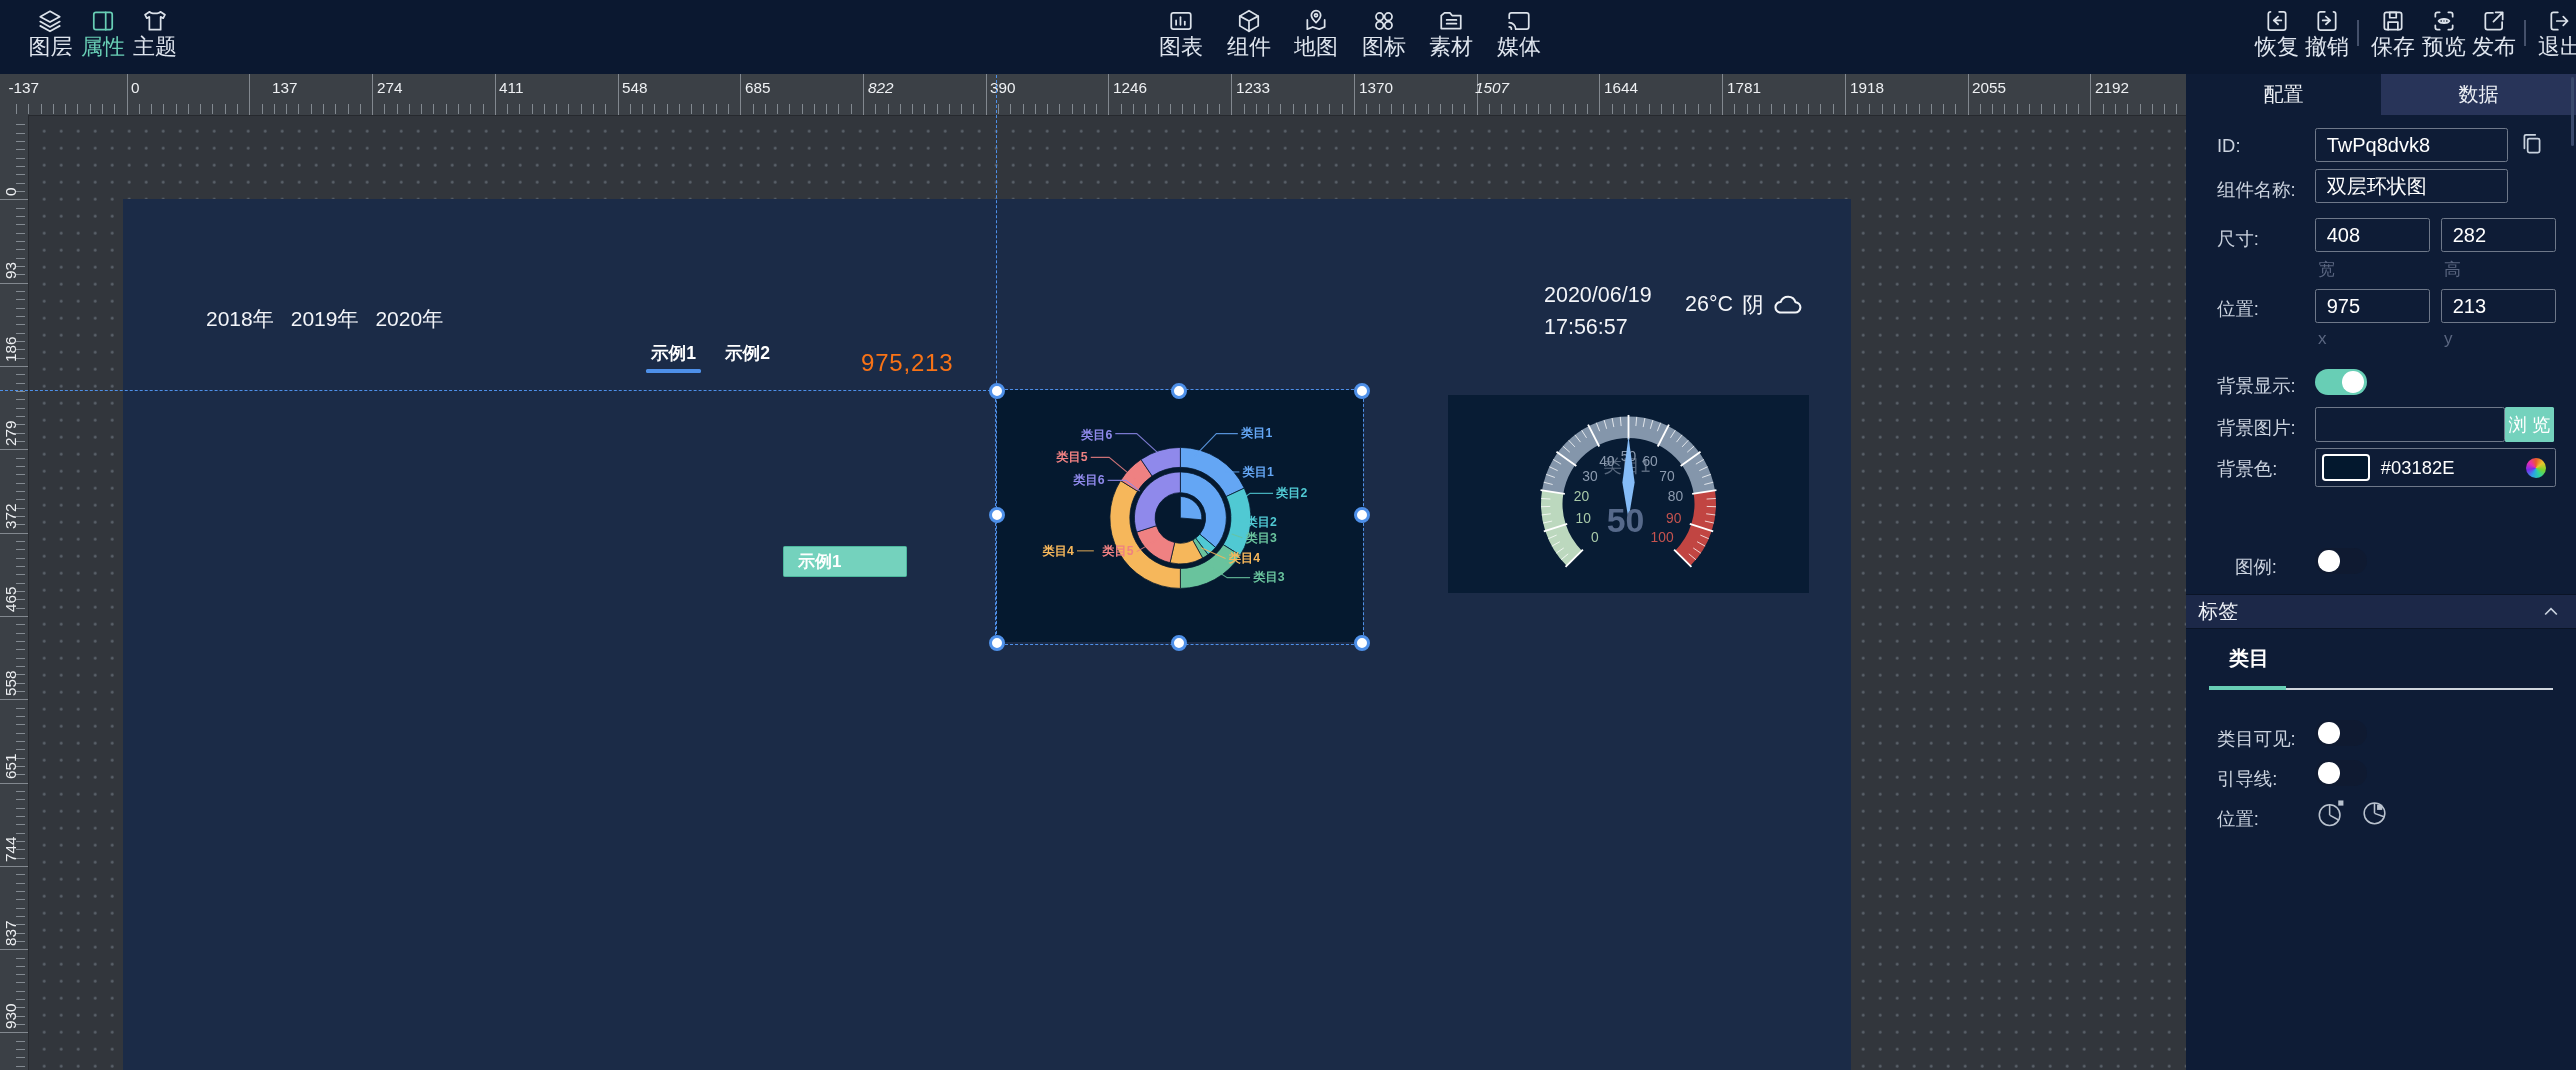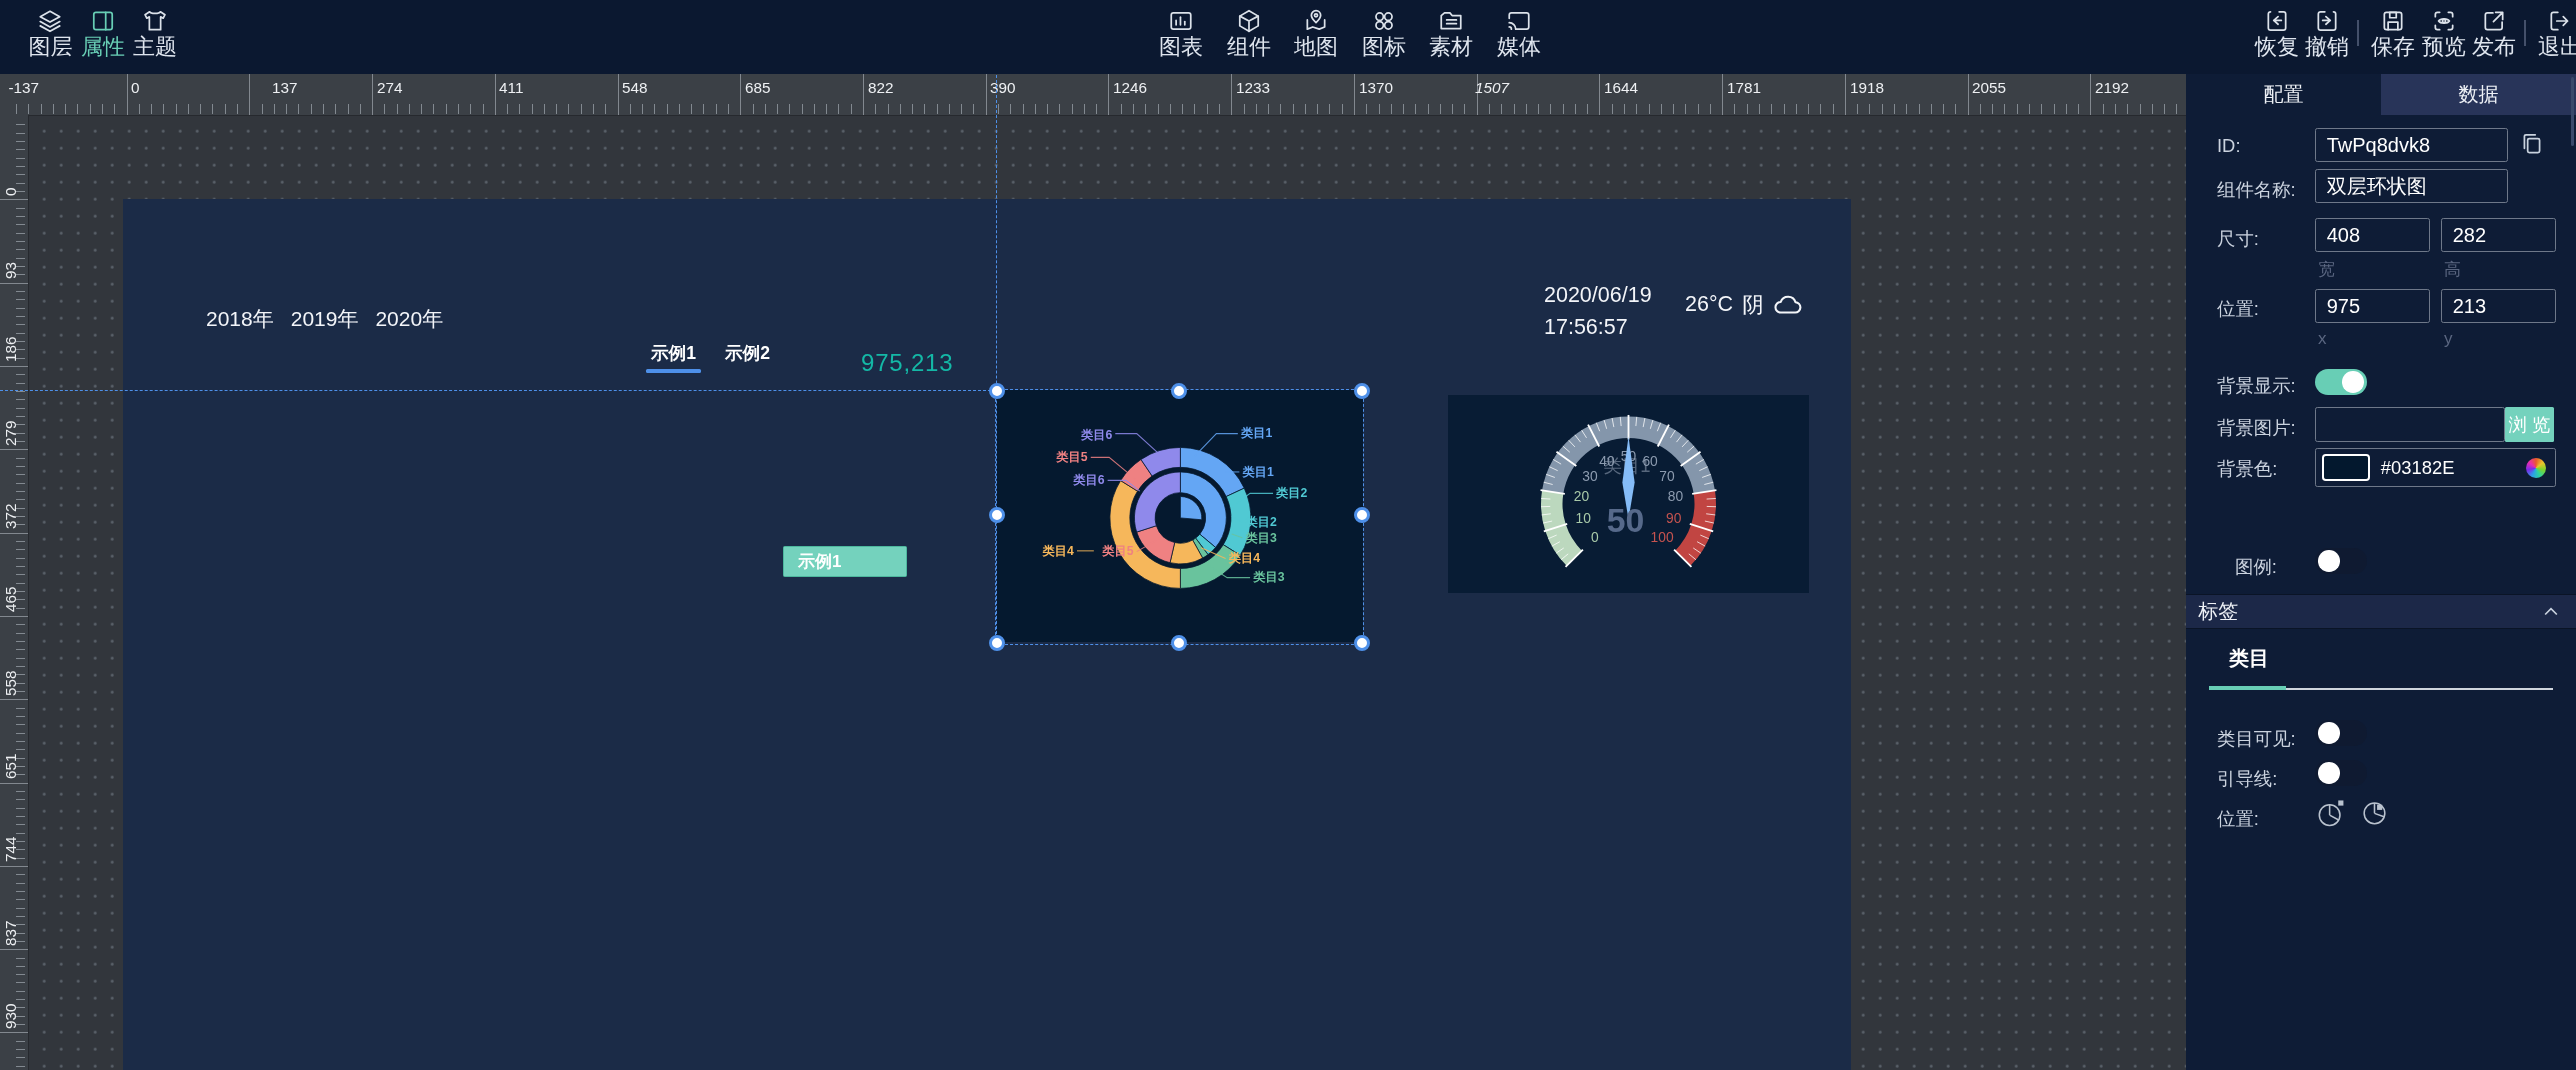--- a/index.html
+++ b/index.html
@@ -21,21 +21,21 @@
   .rl-line{position:absolute;left:0;right:0;height:0.8px;background:#82888f;}
   .rl-minor{position:absolute;left:16px;width:9.2px;height:0.8px;background:#959ba3;opacity:.8;}
   .rl-lab{position:absolute;left:1.5px;width:21.5px;font-size:15.3px;color:#eef0f3;writing-mode:vertical-rl;transform:rotate(180deg);}
   
   #workspace{left:28px;top:115px;width:2159px;height:956px;background-color:#32363c;background-image:radial-gradient(circle,#5a616a 1.3px,transparent 1.5px);background-size:17px 17px;background-position:7.7px 7.7px;z-index:5;}
   #canvas{left:123px;top:199px;width:1728px;height:871px;background:#1b2b47;z-index:8;}
   #years{left:83px;top:106px;display:flex;gap:17px;font-size:21px;color:#f3f5f9;}
   #demo-tabs{left:528px;top:142px;display:flex;gap:29px;font-size:17.6px;font-weight:bold;color:#fff;}
   .demo-tab{position:relative;padding-bottom:7.7px;}
   .demo-tab.active:after{content:"";position:absolute;left:-4.6px;right:-4.6px;bottom:0;height:3.8px;background:#4e90e9;border-radius:1.5px;}
-  #coords{left:738px;top:150px;font-size:24px;color:#14b8a6;letter-spacing:0.8px;}
+  #coords{left:738px;top:150px;font-size:24px;color:#f97316;letter-spacing:0.8px;}
   #datetime{left:1421px;top:80px;font-size:21.5px;line-height:32px;color:#f3f5f9;}
   #weather{left:1562px;top:91px;display:flex;align-items:center;gap:9.2px;font-size:21.5px;color:#f3f5f9;}
   #sample-btn{left:660px;top:347px;width:124px;height:31px;background:#74d2bd;border:0.8px solid #4db79d;border-radius:1.5px;display:flex;align-items:center;padding-left:14px;box-sizing:border-box;font-size:17px;font-weight:bold;color:#fff;}
   #donut-panel{left:874px;top:191px;width:366px;height:252px;background:#05192f;}
   #gauge-panel{left:1325px;top:196px;width:361px;height:198px;background:#081c34;}
   
   #guide-v{left:996px;top:75px;width:0;height:574px;border-left:1.5px dashed #4e90e9;z-index:40;}
   #guide-h{left:0;top:390px;width:996px;height:0;border-top:1.5px dashed #4e90e9;z-index:40;}
   #selection{left:995px;top:389px;width:367px;height:254px;border:1.5px dashed #4e90e9;z-index:50;}
   .handle{position:absolute;width:10px;height:10px;border-radius:50%;background:#fff;border:3.8px solid #4e90e9;}
@@ -197,21 +197,21 @@
       <span class="rt-lab" style="left: 272px;">137</span>
       <div class="rt-line" style="left: 372px;"></div>
       <span class="rt-lab" style="left: 377px;">274</span>
       <div class="rt-line" style="left: 495px;"></div>
       <span class="rt-lab" style="left: 499px;">411</span>
       <div class="rt-line" style="left: 618px;"></div>
       <span class="rt-lab" style="left: 622px;">548</span>
       <div class="rt-line" style="left: 740px;"></div>
       <span class="rt-lab" style="left: 745px;">685</span>
       <div class="rt-line" style="left: 863px;"></div>
-      <span class="rt-lab" style="left: 868px;">822</span>
+      <span class="rt-lab" style="left: 868px; font-style: italic;">822</span>
       <div class="rt-line" style="left: 986px;"></div>
       <span class="rt-lab" style="left: 990px;">390</span>
       <div class="rt-line" style="left: 1108px;"></div>
       <span class="rt-lab" style="left: 1113px;">1246</span>
       <div class="rt-line" style="left: 1231px;"></div>
       <span class="rt-lab" style="left: 1236px;">1233</span>
       <div class="rt-line" style="left: 1354px;"></div>
       <span class="rt-lab" style="left: 1359px;">1370</span>
       <div class="rt-line" style="left: 1477px;"></div>
       <span class="rt-lab" style="left: 1475px; font-style: italic;">1507</span>

